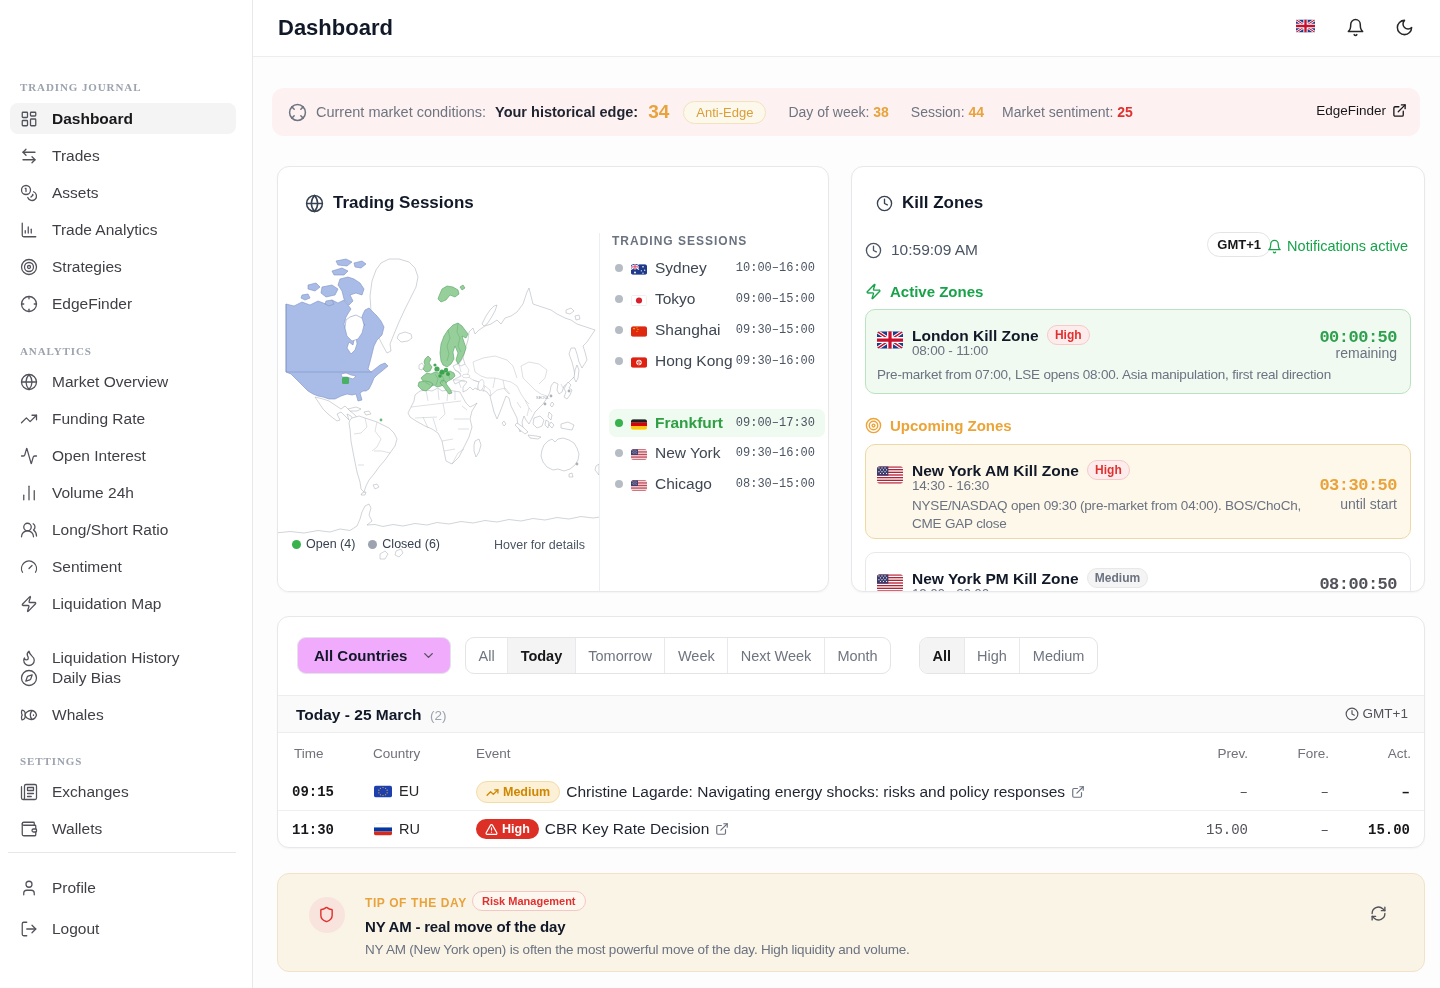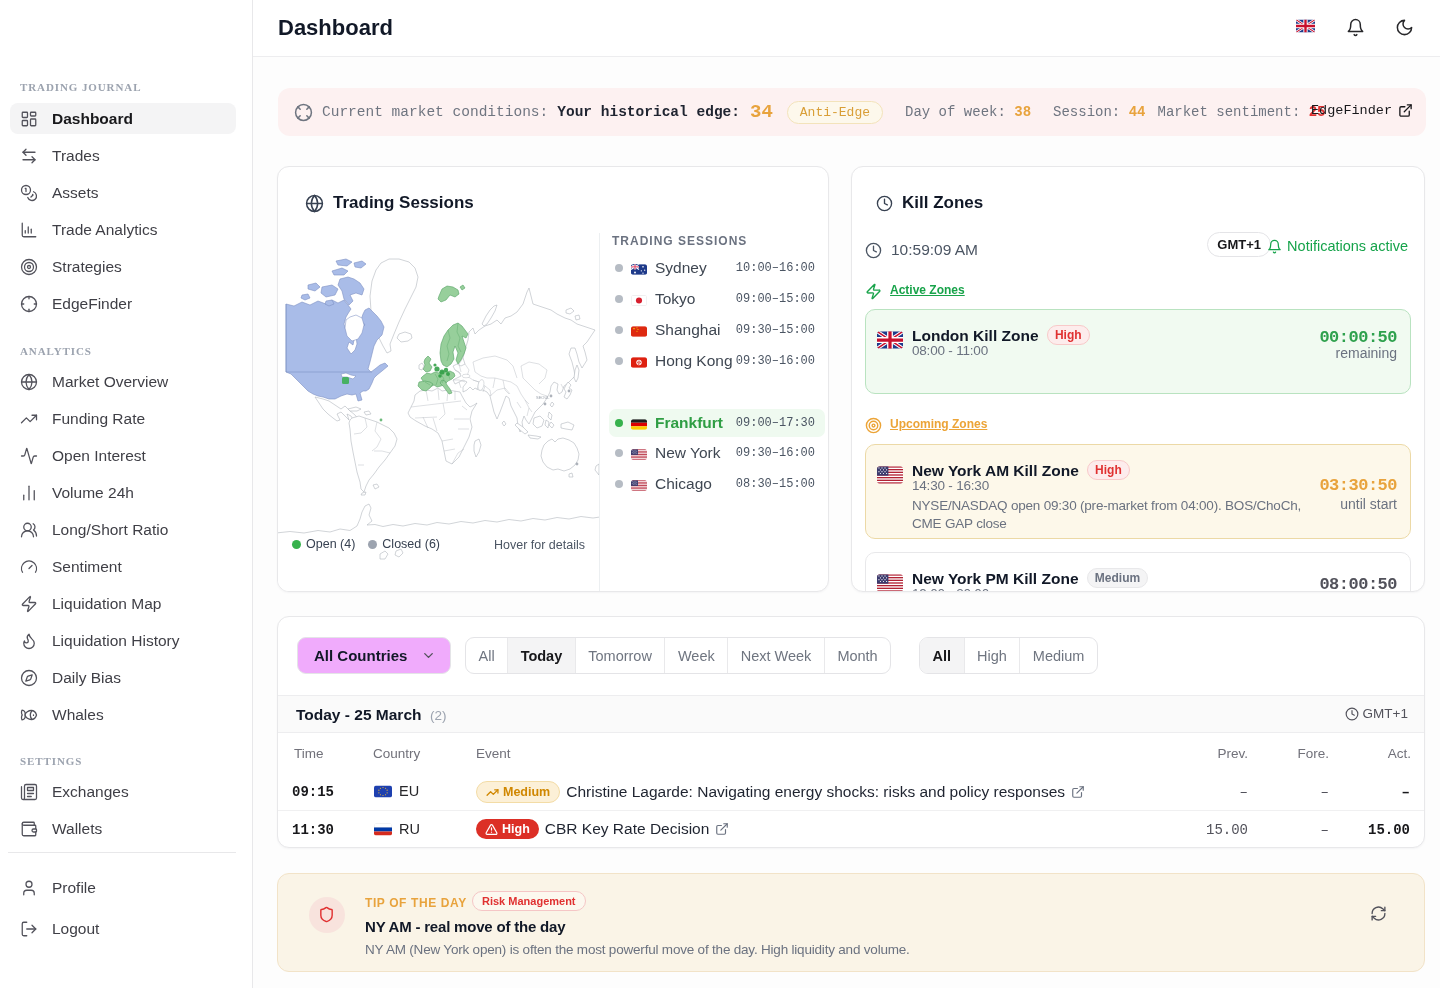--- a/index.html
+++ b/index.html
@@ -21,21 +21,21 @@
 
 
 #header { position:absolute; left:253px; top:0; width:1187px; height:57px; background:#fff; border-bottom:1px solid #ededef; }
 #header h1 { position:absolute; left:25px; top:15px; font-size:22px; font-weight:bold; color:#111827; }
 .hicon { position:absolute; top:18px; width:19px; height:19px; color:#27272a; }
 
 
 .card { position:absolute; background:#fff; border:1px solid #e8e8ea; border-radius:12px; box-shadow:0 1px 2px rgba(16,24,40,.04); }
 
 
-#banner { position:absolute; left:278px; top:88px; width:1148px; height:48px; background:#fdf1f1; border-radius:12px;font-family:Liberation Mono, monospace; }
+#banner { position:absolute; left:272px; top:88px; width:1148px; height:48px; background:#fdf1f1; border-radius:12px; }
 #banner .row { position:absolute; left:16px; top:0; height:48px; display:flex; align-items:center; }
 #banner .g { color:#6f7580; font-size:14.5px; }
 #banner b.dark { color:#1f2430; font-size:14.5px; }
 .num { font-weight:bold; }
 .badge-anti { font-size:13px; color:#d99e37; background:#fdf8ec; border:1px solid #f3e3bb; border-radius:999px; padding:3px 12px; }
 #efbtn { position:absolute; right:13px; top:15px; font-size:13.5px; font-weight:500; color:#18181b; display:flex; align-items:center; gap:6px; }
 
 
 #tscard { left:277px; top:166px; width:552px; height:426px; overflow:hidden; }
 .cardhead { position:absolute; left:27px; top:26px; display:flex; align-items:center; gap:9px; font-size:17px; font-weight:bold; color:#111827; }
@@ -55,21 +55,21 @@
 .srow.open .nm { color:#2f9e44; font-weight:bold; }
 #maplegend { position:absolute; left:14px; top:304px; width:295px; display:flex; align-items:center; font-size:12.5px; color:#374151; }
 #maplegend .ld { width:9px; height:9px; border-radius:50%; margin-right:5px; }
 #hover { position:absolute; right:14px; top:305px; font-size:12.5px; color:#4b5563; }
 
 
 #kzcard { left:851px; top:166px; width:574px; height:426px; overflow:hidden; }
 #kztime { position:absolute; left:13px; top:74px; display:flex; align-items:center; gap:9px; color:#4b5563; font-size:17px; }
 #gmtpill { position:absolute; right:153px; top:65px; border:1px solid #e4e4e7; border-radius:999px; padding:4px 9px; font-size:13px; font-weight:bold; color:#18181b; background:#fff; }
 #notif { position:absolute; right:16px; top:71px; color:#15a34a; font-size:14.5px; display:flex; gap:5px; align-items:center; }
-.zonehead { position:absolute; left:13px; display:flex; gap:8px; font-size:12px; font-weight:bold;text-decoration:underline; }
+.zonehead { position:absolute; left:13px; display:flex; align-items:center; gap:8px; font-size:15px; font-weight:bold; }
 .zone { position:absolute; left:13px; width:546px; border-radius:10px; }
 .zone .flag { position:absolute; left:11px; top:21px; }
 .zone .ttl { position:absolute; left:46px; top:17px; font-size:15.5px; font-weight:bold; color:#111827; }
 .zone .hrs { position:absolute; left:46px; top:33px; font-size:13.5px; letter-spacing:-0.2px; color:#6b7280; }
 .zone .desc { position:absolute; left:11px; top:60px; width:540px; font-size:13.5px; letter-spacing:-0.2px; color:#6b7280; line-height:18px; }
 .zone .cd { position:absolute; right:13px; top:18px; font-family:"Liberation Mono",monospace; font-size:17px; font-weight:bold; letter-spacing:-0.5px; }
 .zone .cdl { position:absolute; right:13px; top:35px; font-size:14px; color:#6b7280; }
 .pill { display:inline-block; font-size:12px; font-weight:bold; border-radius:999px; padding:2px 7px; }
 .pill.high { color:#e03131; background:#fdecec; border:1px solid #f8c9c9; }
 .pill.med { color:#6b7280; background:#f4f4f5; border:1px solid #e8e8ea; }
@@ -208,21 +208,21 @@
           <path d="M3.34 19a10 10 0 1 1 17.32 0"></path>
         </svg>
         <span>Sentiment</span>
       </div>
   <div class="nav" style="top:588px">
         <svg viewBox="0 0 24 24" fill="none" stroke="currentColor" stroke-width="1.7" stroke-linecap="round" stroke-linejoin="round">
           <path d="M4 14a1 1 0 0 1-.78-1.63l9.9-10.2a.5.5 0 0 1 .86.46l-1.92 6.02A1 1 0 0 0 13 10h7a1 1 0 0 1 .78 1.63l-9.9 10.2a.5.5 0 0 1-.86-.46l1.92-6.02A1 1 0 0 0 11 14z"></path>
         </svg>
         <span>Liquidation Map</span>
       </div>
-  <div class="nav" style="top:625px">
+  <div class="nav" style="top:642px">
         <svg viewBox="0 0 24 24" fill="none" stroke="currentColor" stroke-width="1.7" stroke-linecap="round" stroke-linejoin="round">
           <path d="M8.5 14.5A2.5 2.5 0 0 0 11 12c0-1.38-.5-2-1-3-1.072-2.143-.224-4.054 2-6 .5 2.5 2 4.9 4 6.5 2 1.6 3 3.5 3 5.5a7 7 0 1 1-14 0c0-1.153.433-2.294 1-3a2.5 2.5 0 0 0 2.5 2.5z"></path>
         </svg>
         <span>Liquidation History</span>
       </div>
   <div class="nav" style="top:662px">
         <svg viewBox="0 0 24 24" fill="none" stroke="currentColor" stroke-width="1.7" stroke-linecap="round" stroke-linejoin="round">
           <circle cx="12" cy="12" r="10"></circle>
           <path d="m16.24 7.76-1.804 5.411a2 2 0 0 1-1.265 1.265L7.76 16.24l1.804-5.411a2 2 0 0 1 1.265-1.265z"></path>
         </svg>
@@ -299,21 +299,21 @@
         <path d="m16.2 16.2 2.9 2.9"></path>
         <path d="m16.2 7.8 2.9-2.9"></path>
         <path d="m4.9 19.1 2.9-2.9"></path>
       </svg>
     <span class="g" style="margin-left:9px">Current market conditions:</span>
     <b class="dark" style="margin-left:9px">Your historical edge:</b>
     <span class="num" style="margin-left:10px;font-size:19px;color:#e8a33d">34</span>
     <span class="badge-anti" style="margin-left:14px">Anti-Edge</span>
     <span class="g" style="margin-left:22px;font-size:14px">Day of week: <span class="num" style="color:#e8a33d">38</span></span>
     <span class="g" style="margin-left:22px;font-size:14px">Session: <span class="num" style="color:#e8a33d">44</span></span>
-    <span class="g" style="margin-left:12px;font-size:14px">Market sentiment: <span class="num" style="color:#e03131">25</span></span>
+    <span class="g" style="margin-left:18px;font-size:14px">Market sentiment: <span class="num" style="color:#e03131">25</span></span>
   </div>
   <div id="efbtn">EdgeFinder
     <svg width="15" height="15" viewBox="0 0 24 24" fill="none" stroke="currentColor" stroke-width="2.1" stroke-linecap="round" stroke-linejoin="round">
         <path d="M15 3h6v6"></path>
         <path d="M10 14 21 3"></path>
         <path d="M18 13v6a2 2 0 0 1-2 2H5a2 2 0 0 1-2-2V8a2 2 0 0 1 2-2h6"></path>
       </svg>
   </div>
 </div>
 
@@ -613,20 +613,21 @@
             <g clip-path="url(#cgb26)">
               <rect width="24" height="16" fill="#1e3a8a"></rect>
               <path d="M0 0 24 16M24 0 0 16" stroke="#fff" stroke-width="3.2"></path>
               <path d="M0 0 24 16M24 0 0 16" stroke="#c8102e" stroke-width="1.4"></path>
               <path d="M12 0v16M0 8h24" stroke="#fff" stroke-width="5.4"></path>
               <path d="M12 0v16M0 8h24" stroke="#c8102e" stroke-width="3"></path>
             </g>
           </svg></span>
     <span class="ttl">London Kill Zone <span class="pill high" style="margin-left:4px;position:relative;top:-2px">High</span></span>
     <span class="hrs">08:00 - 11:00</span>
+    <span class="desc" style="top:56px">Pre-market from 07:00, LSE opens 08:00. Asia manipulation, first real direction</span>
     <span class="cd" style="color:#2fa14e">00:00:50</span>
     <span class="cdl">remaining</span>
   </div>
   <div class="zonehead" style="top:250px;color:#eca437">
     <svg width="17" height="17" viewBox="0 0 24 24" fill="none" stroke="currentColor" stroke-width="2">
           <circle cx="12" cy="12" r="10"></circle>
           <circle cx="12" cy="12" r="6"></circle>
           <circle cx="12" cy="12" r="2"></circle>
         </svg>
     Upcoming Zones</div>

